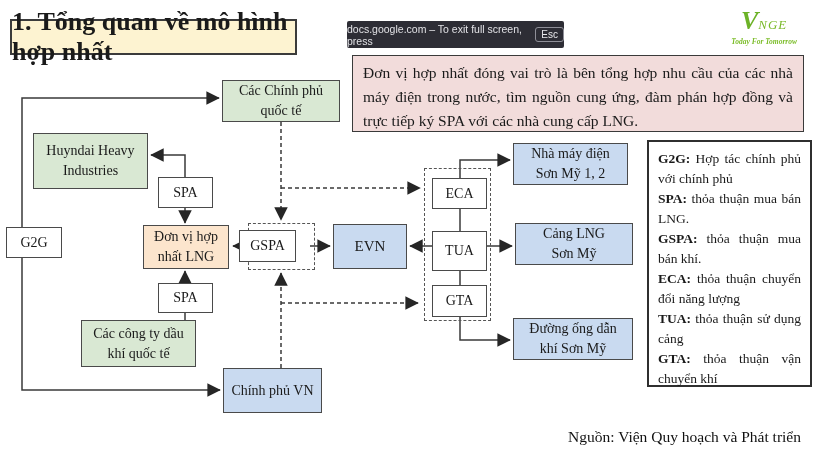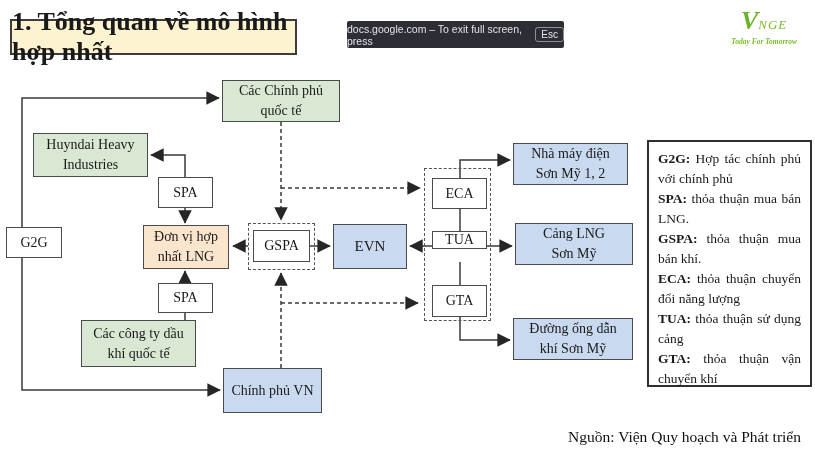--- a/index.html
+++ b/index.html
@@ -56,20 +56,21 @@
   <div class="fs-bar">
     <span>docs.google.com – To exit full screen, press</span>
     <kbd>Esc</kbd>
   </div>
 
   <div class="logo">
     <div class="brand"><span class="v">V</span><span class="rest">NGE</span></div>
     <div class="tagline">Today For Tomorrow</div>
   </div>
 
+  <div class="note">Đơn vị hợp nhất đóng vai trò là bên tổng hợp nhu cầu của các nhà máy điện trong nước, tìm nguồn cung ứng, đàm phán hợp đồng và trực tiếp ký SPA với các nhà cung cấp LNG.</div>
 
   <svg class="edges" viewBox="0 0 815 458">
     <defs>
       <marker id="arw" viewBox="0 0 8 8" refX="7.5" refY="4" markerWidth="9" markerHeight="9" orient="auto">
         <path d="M0,0 L8,4 L0,8 Z" fill="#262626"></path>
       </marker>
     </defs>
     <g fill="none" stroke="#3a3a3a" stroke-width="1.5">
       <polyline points="22,227 22,98 219,98" marker-end="url(#arw)"></polyline>
       <polyline points="22,258 22,390 220,390" marker-end="url(#arw)"></polyline>
@@ -91,30 +92,30 @@
       <polyline points="248,246 233,246" marker-end="url(#arw)"></polyline>
       <polyline points="281,368 281,273" marker-end="url(#arw)"></polyline>
       <polyline points="281,303 418,303" marker-end="url(#arw)"></polyline>
     </g>
   </svg>
 
   <div class="dashed-wrap" style="left:248px;top:223px;width:67px;height:47px;"></div>
   <div class="dashed-wrap" style="left:424px;top:168px;width:67px;height:153px;"></div>
 
   <div class="node green" style="left:222px;top:80px;width:118px;height:42px;">Các Chính phủ quốc tế</div>
-  <div class="node green" style="left:33px;top:133px;width:115px;height:44px;">Huyndai Heavy Industries</div>
+  <div class="node green" style="left:33px;top:133px;width:115px;height:56px;">Huyndai Heavy Industries</div>
   <div class="node" style="left:158px;top:177px;width:55px;height:31px;">SPA</div>
   <div class="node" style="left:6px;top:227px;width:56px;height:31px;">G2G</div>
   <div class="node tan" style="left:143px;top:225px;width:86px;height:44px;">Đơn vị hợp nhất LNG</div>
   <div class="node" style="left:158px;top:283px;width:55px;height:30px;">SPA</div>
   <div class="node green" style="left:33px;top:320px;width:115px;height:47px;margin-left:48px;">Các công ty dầu khí quốc tế</div>
-  <div class="node" style="left:253px;top:230px;width:57px;height:32px;">GSPA</div>
+  <div class="node" style="left:239px;top:230px;width:57px;height:32px;">GSPA</div>
   <div class="node blue" style="left:333px;top:224px;width:74px;height:45px;font-size:15px;">EVN</div>
   <div class="node" style="left:432px;top:178px;width:55px;height:31px;text-align:center;">ECA</div>
-  <div class="node" style="left:432px;top:231px;width:55px;height:18px;">TUA</div>
+  <div class="node" style="left:432px;top:231px;width:55px;height:40px;">TUA</div>
   <div class="node" style="left:432px;top:285px;width:55px;height:32px;">GTA</div>
   <div class="node blue" style="left:513px;top:143px;width:115px;height:42px;">Nhà máy điện Sơn Mỹ 1, 2</div>
   <div class="node blue" style="left:515px;top:223px;width:118px;height:42px;padding:2px 18px;">Cảng LNG Sơn Mỹ</div>
   <div class="node blue" style="left:513px;top:318px;width:120px;height:42px;">Đường ống dẫn khí Sơn Mỹ</div>
   <div class="node blue" style="left:223px;top:368px;width:99px;height:45px;">Chính phủ VN</div>
 
   <div class="legend">
     <p><span class="term">G2G:</span> <span>Hợp tác chính phủ với chính phủ</span></p>
     <p><span class="term">SPA:</span> <span>thỏa thuận mua bán LNG.</span></p>
     <p><span class="term">GSPA:</span> <span>thỏa thuận mua bán khí.</span></p>

